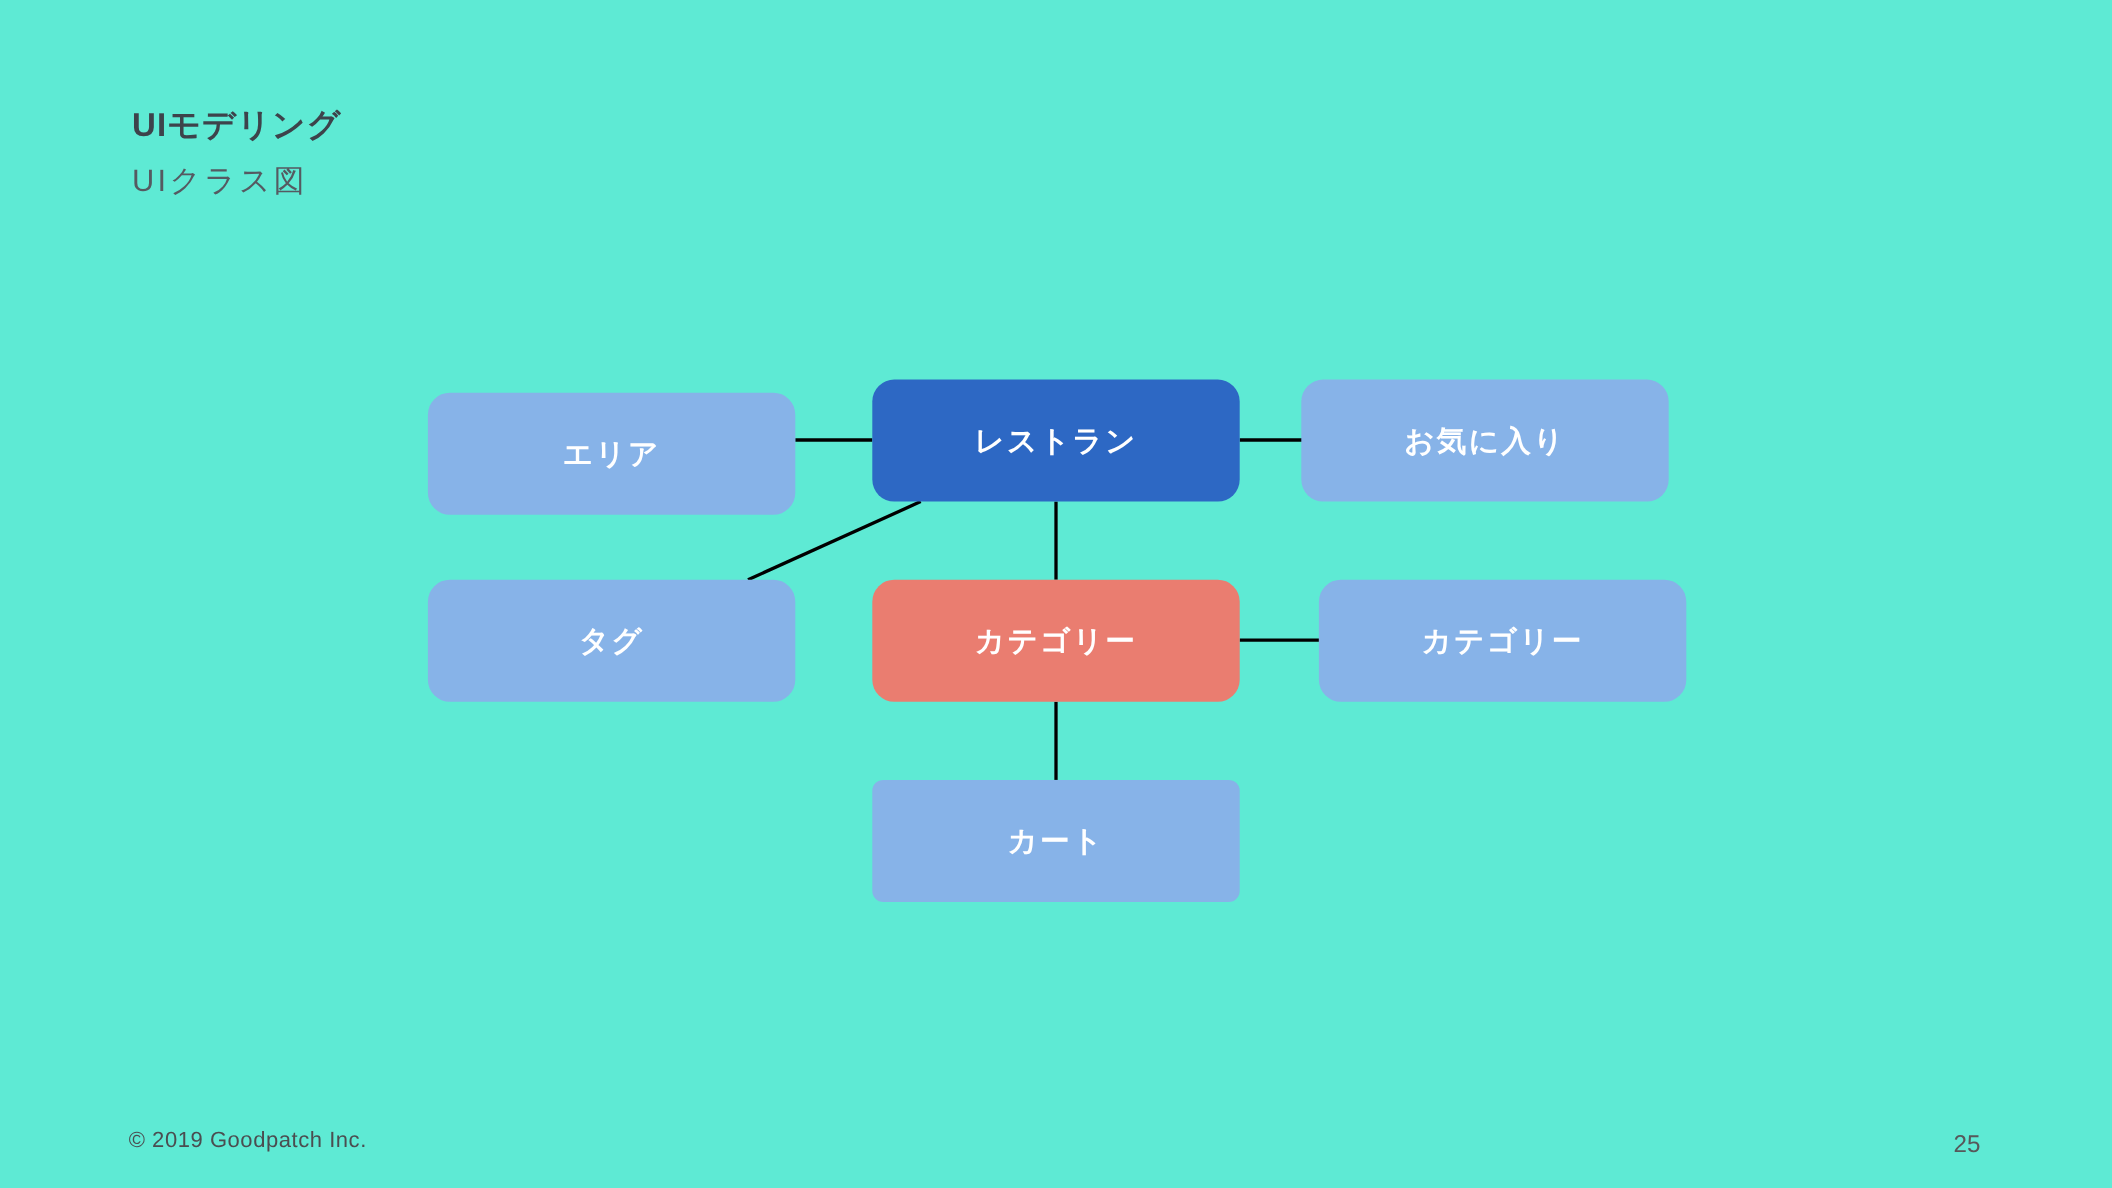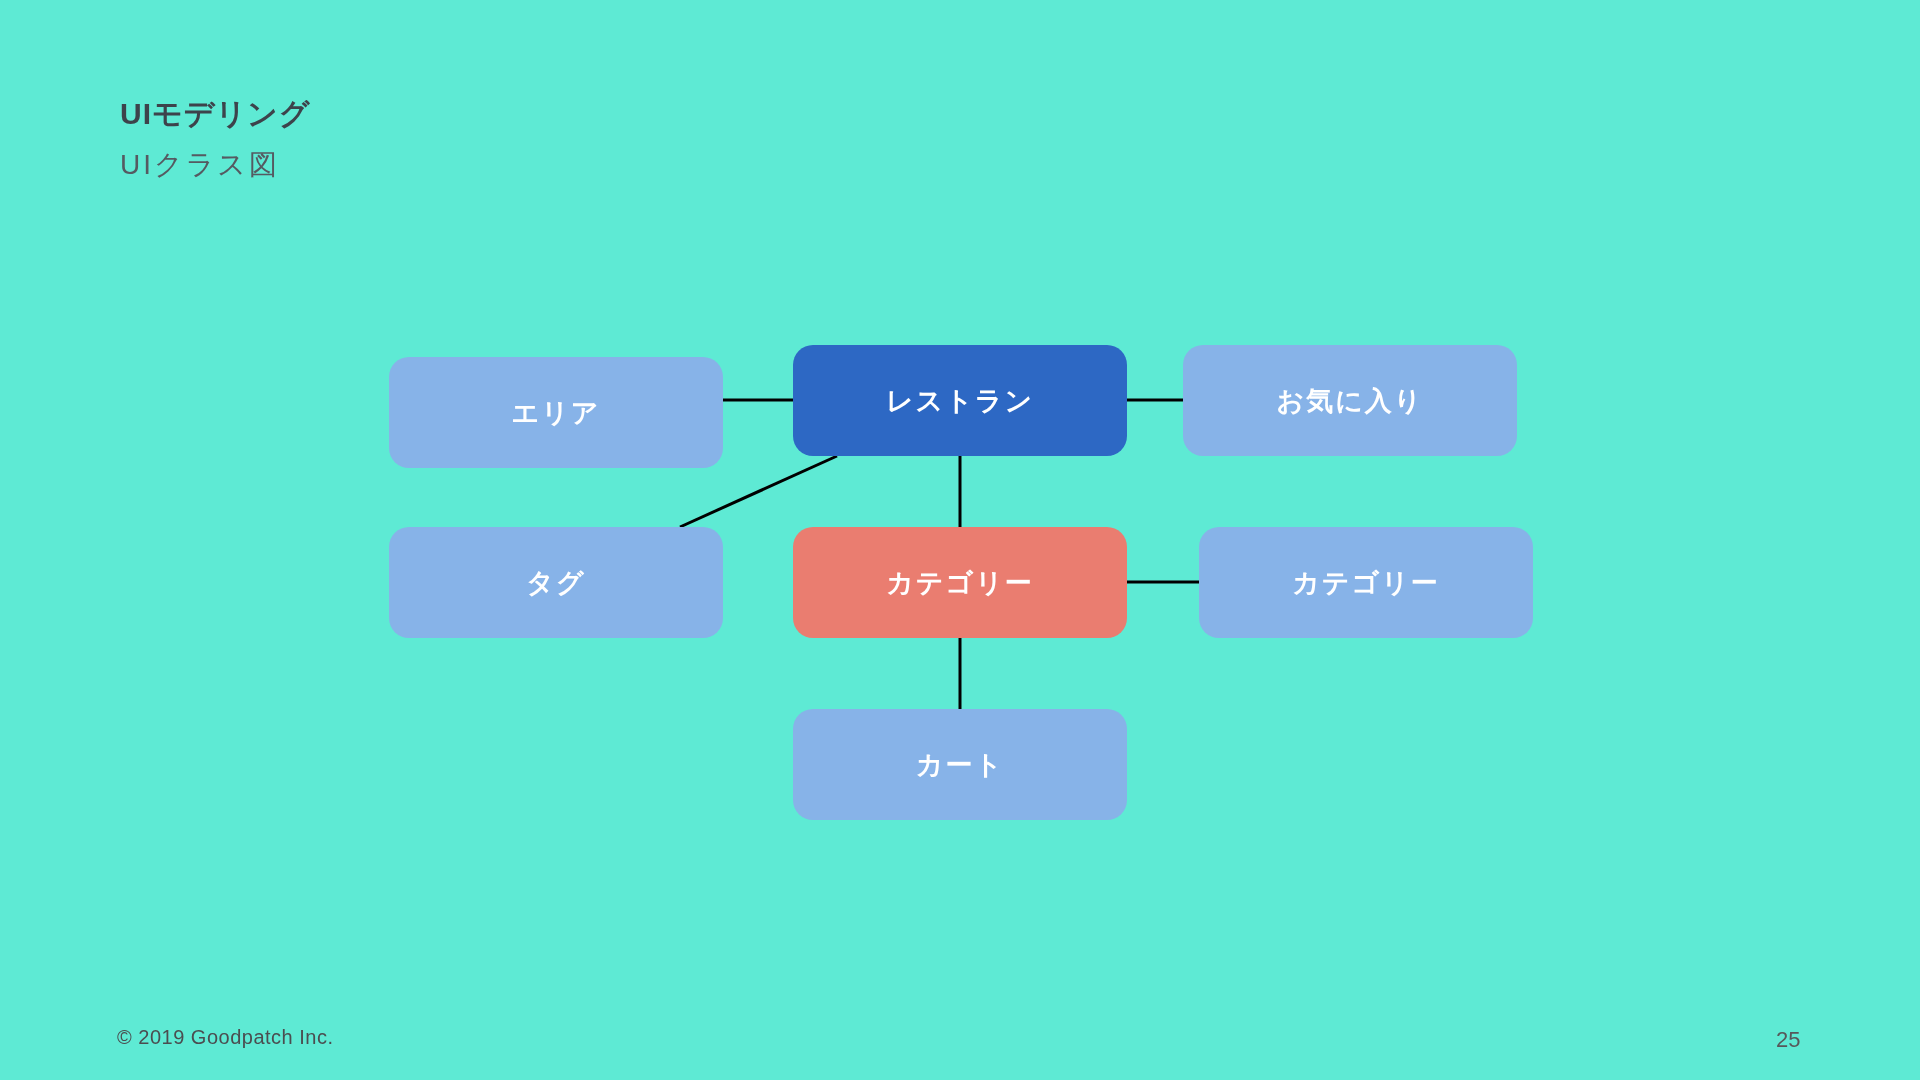--- a/index.html
+++ b/index.html
@@ -101,20 +101,20 @@
       <line x1="1127" y1="582" x2="1199" y2="582" stroke-width="3" stroke="#000000"></line>
       <line x1="960" y1="638" x2="960" y2="709" stroke-width="3" stroke="#000000"></line>
     </svg>
 
     <div class="node node-area" style="background: rgb(135, 179, 232);">エリア</div>
     <div class="node node-restaurant" style="background: rgb(45, 104, 196);">レストラン</div>
     <div class="node node-favorites" style="background: rgb(135, 179, 232);">お気に入り</div>
     <div class="node node-tag" style="background: rgb(135, 179, 232);">タグ</div>
     <div class="node node-menu" style="background: rgb(234, 125, 112);">カテゴリー</div>
     <div class="node node-category" style="background: rgb(135, 179, 232);">カテゴリー</div>
-    <div class="node node-cart" style="background: rgb(135, 179, 232);">カート</div>
+    <div class="node node-cart" style="background: rgb(135, 179, 232); border-radius: 10px;">カート</div>
 
   </div>
 
   <div class="footer-copyright">© 2019 Goodpatch Inc.</div>
   <div class="page-number">25</div>
 
 </div>
 
 </body></html>

